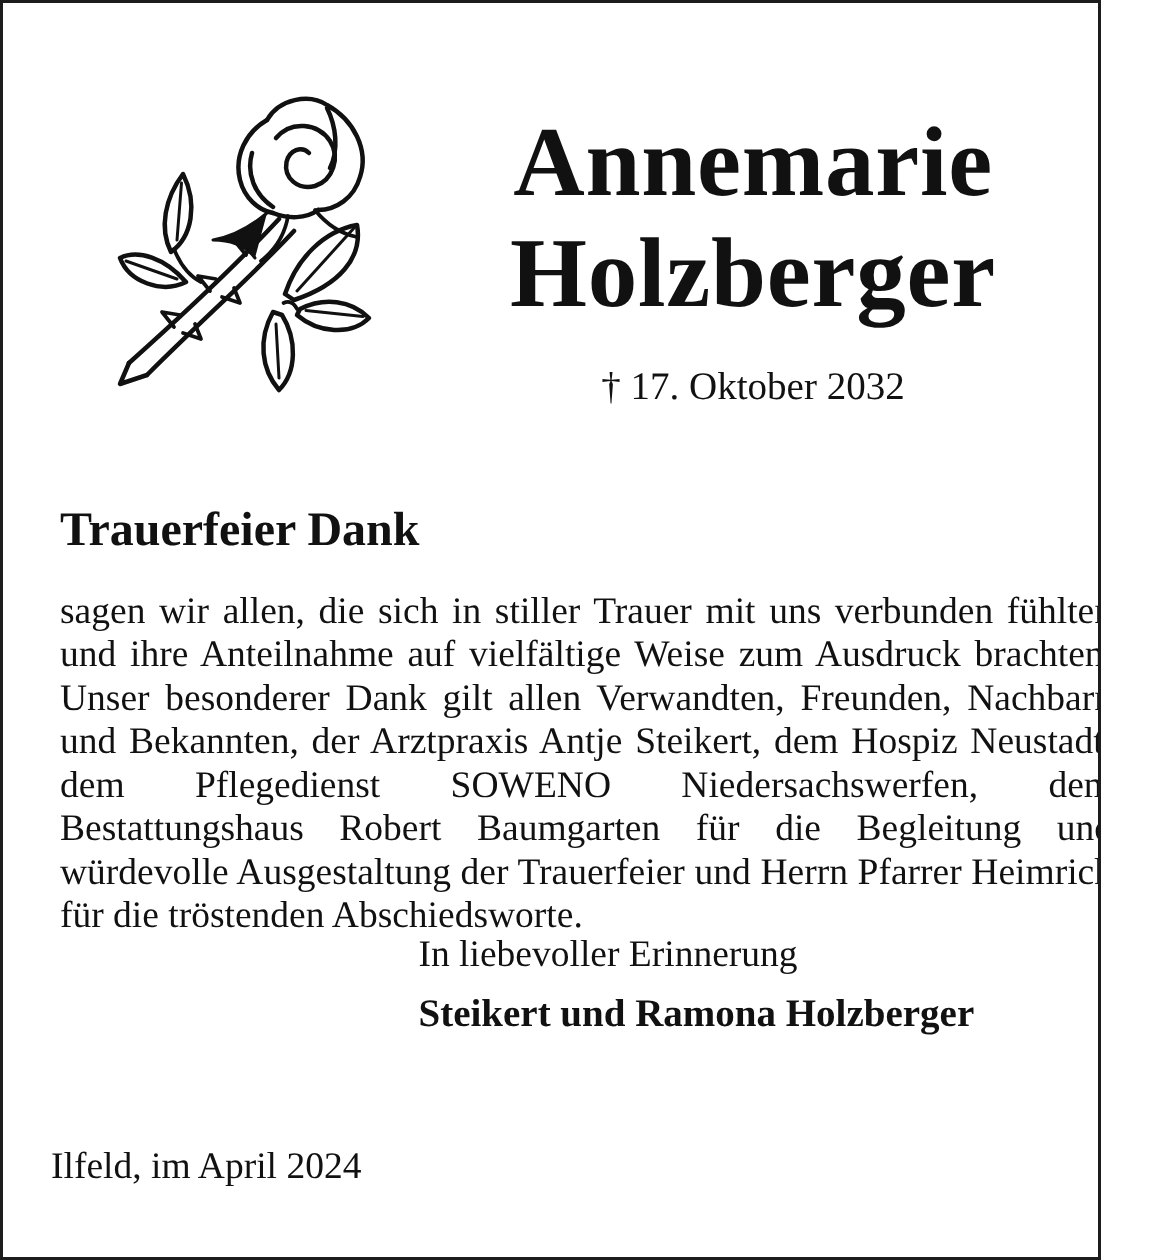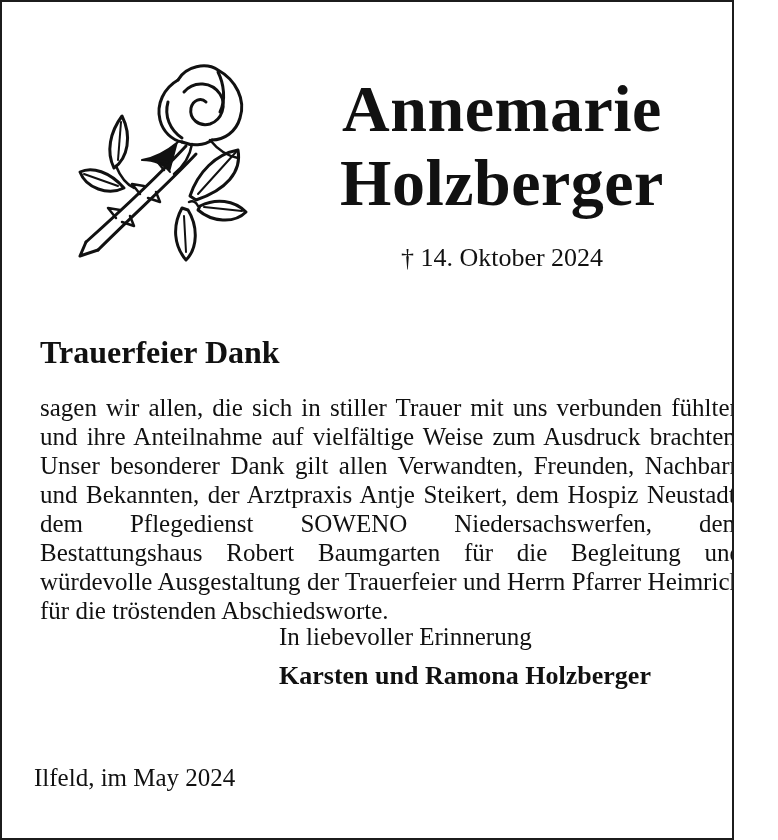--- a/index.html
+++ b/index.html
@@ -130,27 +130,27 @@
 
       <path d="M122,158 C112,176 114,196 126,210 C138,198 138,176 128,160 Z"></path>
       <path d="M124,166 L126,202" stroke-width="2"></path>
       <path d="M129,152 C133,150 136,152 138,156" stroke-width="2.5"></path>
     </g>
   </svg>
 
   <div class="title-block">
     <div class="deceased-name">Annemarie</div>
     <div class="deceased-name">Holzberger</div>
-    <div class="death-date">† 14. Oktober 2024</div>
+    <div class="death-date">† 17. Oktober 2032</div>
   </div>
 
   <div class="dank-heading">Trauerfeier Dank</div>
 
   <div class="body-par">sagen wir allen, die sich in stiller Trauer mit uns verbunden fühlten und ihre Anteilnahme auf vielfältige Weise zum Ausdruck brachten. Unser besonderer Dank gilt allen Verwandten, Freunden, Nachbarn und Bekannten, der Arztpraxis Antje Steikert, dem Hospiz Neustadt, dem Pflegedienst SOWENO Niedersachswerfen, dem Bestattungshaus Robert Baumgarten für die Begleitung und würdevolle Ausgestaltung der Trauerfeier und Herrn Pfarrer Heimrich für die tröstenden Abschiedsworte.</div>
 
   <div class="memory-block">
     <div class="memory-line">In liebevoller Erinnerung</div>
-    <div class="family-signature">Karsten und Ramona Holzberger</div>
+    <div class="family-signature">Steikert und Ramona Holzberger</div>
   </div>
 
-  <div class="place-date">Ilfeld, im May 2024</div>
+  <div class="place-date">Ilfeld, im April 2024</div>
 
 </div>
 
 </body></html>

